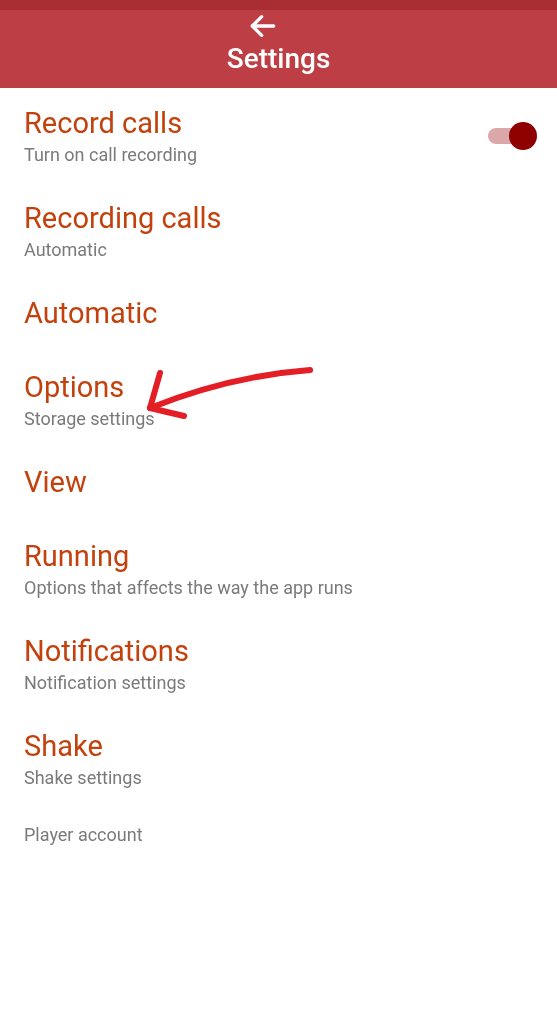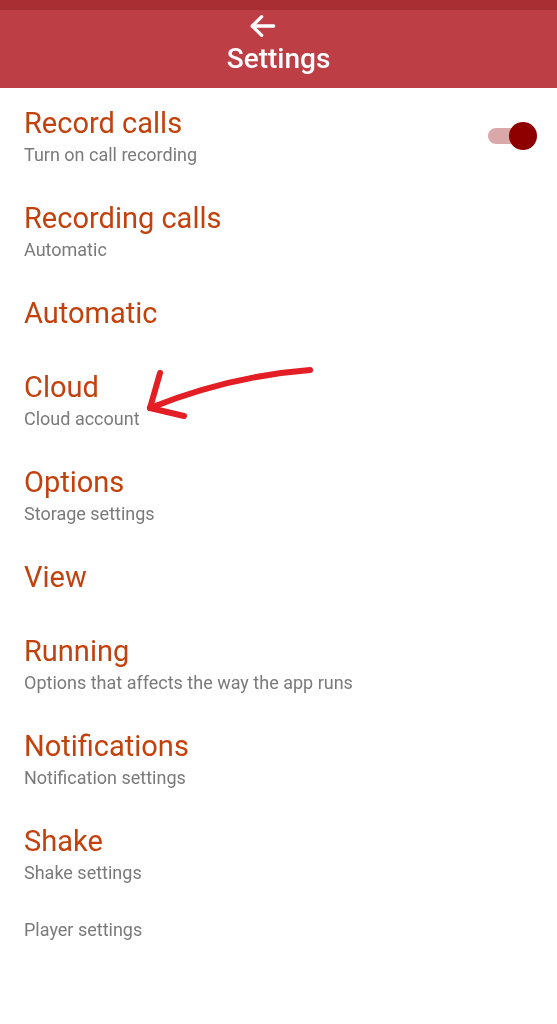--- a/index.html
+++ b/index.html
@@ -135,26 +135,20 @@
       <div class="setting-subtitle">Automatic</div>
     </div>
   </div>
 
   <div class="setting-item">
     <div class="setting-text">
       <div class="setting-title">Automatic</div>
     </div>
   </div>
 
-  <div class="setting-item">
-    <div class="setting-text">
-      <div class="setting-title">Cloud</div>
-      <div class="setting-subtitle">Cloud account</div>
-    </div>
-  </div>
 
   <div class="setting-item">
     <div class="setting-text">
       <div class="setting-title">Options</div>
       <div class="setting-subtitle">Storage settings</div>
     </div>
   </div>
 
   <div class="setting-item">
     <div class="setting-text">
@@ -178,21 +172,21 @@
 
   <div class="setting-item">
     <div class="setting-text">
       <div class="setting-title">Shake</div>
       <div class="setting-subtitle">Shake settings</div>
     </div>
   </div>
 
   <div class="setting-item">
     <div class="setting-text">
-      <div class="setting-subtitle">Player settings</div>
+      <div class="setting-subtitle">Player account</div>
     </div>
   </div>
 
 </div>
 
 <div class="arrow-annotation">
   <svg viewBox="0 0 190 80" fill="none" stroke="#e31e24" stroke-width="6" stroke-linecap="round" stroke-linejoin="round">
     <path d="M 180 12 Q 100 18 20 50"></path>
     <path d="M 20 50 L 30 15"></path>
     <path d="M 20 50 L 54 58"></path>

